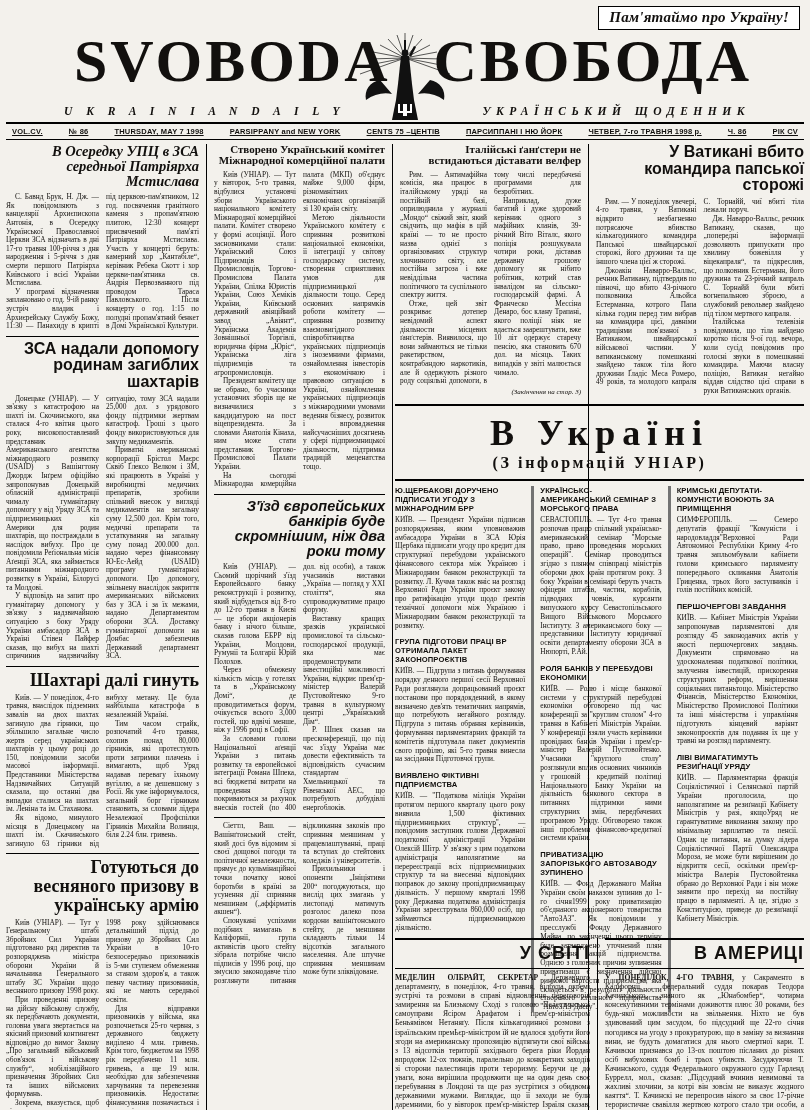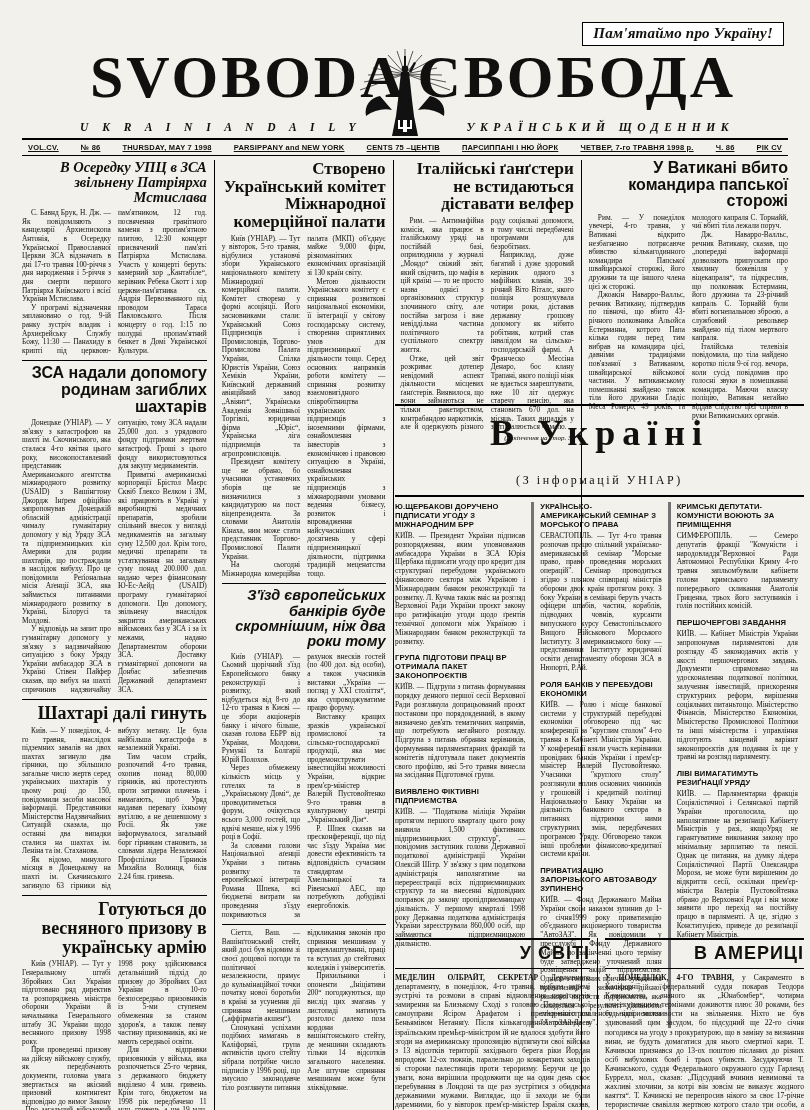--- a/index.html
+++ b/index.html
@@ -3,21 +3,21 @@
 <meta charset="utf-8">
 <style>
   html, body { margin:0; padding:0; }
   body {
     width:810px; height:1110px;
     background:#f3f1ec;
     font-family:"Liberation Serif", serif;
     color:#12100e;
     overflow:hidden;
   }
-  .page { width:810px; height:1110px; position:relative; padding:16px; box-sizing:border-box; }
+  .page { width:810px; height:1110px; position:relative; padding:0; box-sizing:border-box; }
 
   
   .topbar { height:30px; position:relative; }
   .remember-box {
     position:absolute; right:10px; top:6px;
     border:1.5px solid #000; background:#fff;
     padding:2px 10px 3px 10px;
     font-family:"Liberation Serif", serif;
     font-style:italic; font-weight:bold; font-size:15px;
     letter-spacing:.2px;
@@ -64,21 +64,21 @@
   .col3 { width:196px; padding:0 7px; border-left:1px solid #000; }
   .col4 { width:216px; padding-left:7px; border-left:1px solid #000; }
 
   
   h2.hl {
     margin:0 0 4px 0; padding:0;
     text-align:right; font-weight:bold;
     line-height:1.04;
   }
   .hl-italic-serif { font-family:"Liberation Serif", serif; font-style:italic; font-size:14.5px; }
-  .hl-serif { font-family:"Liberation Serif", serif; font-size:17px; font-style:normal; }
+  .hl-serif { font-family:"Liberation Serif", serif; font-size:11px; font-style:normal; }
   .hl-sans { font-family:"Liberation Sans", sans-serif; font-size:16px; }
   .hl-sans-it { font-family:"Liberation Sans", sans-serif; font-style:italic; font-size:14.5px; }
   .hl-serif-big { font-family:"Liberation Serif", serif; font-size:18px; }
   .hl-left { text-align:left; }
 
   
   .body2 { column-count:2; column-gap:7px; }
   p.t {
     margin:0; padding:0;
     font-family:"Liberation Serif", serif;
@@ -94,22 +94,22 @@
   .vukraini-wrap { margin-top:4px; }
   .vukraini-box {
     border-top:2.5px solid #000; border-bottom:2.5px solid #000;
     padding:6px 0 7px 0; text-align:center; margin-bottom:5px;
   }
   .vukraini-title {
     font-family:"Liberation Serif", serif; font-weight:bold;
     font-size:36px; letter-spacing:7px;
   }
   .vukraini-sub {
-    font-family:"Liberation Serif", serif; font-weight:normal;
-    font-size:12px; letter-spacing:2.6px; margin-top:19px;
+    font-family:"Liberation Serif", serif; font-weight:bold;
+    font-size:16px; letter-spacing:2.6px; margin-top:0;
   }
   .brief-cols { display:flex; }
   .brief-col { width:33.33%; box-sizing:border-box; }
   .brief-col + .brief-col { border-left:3px solid #737373; padding-left:6px; }
   .brief-col { padding-right:6px; }
   h4.brief-hl {
     margin:0 0 3px 0;
     font-family:Liberation Sans, sans-serif;
     font-weight:bold; font-size:7.6px; line-height:9px;
     letter-spacing:.1px;
@@ -190,21 +190,21 @@
     <span>Ч. 86</span>
     <span>РІК CV</span>
   </div>
 
   <div class="rule-thin"></div>
 
   <div class="content">
 
     <div class="col col1">
       <div>
-        <h2 class="hl hl-italic-serif">В Осередку УПЦ в ЗСА звільнену Патріярха Мстислава</h2>
+        <h2 class="hl hl-italic-serif">В Осередку УПЦ в ЗСА середньої Патріярха Мстислава</h2>
         <div class="body2">
           <p class="t">С. Бавнд Брук, Н. Дж. — Як повідомляють з канцелярії Архиєпископа Антонія, в Осередку Української Православної Церкви ЗСА відзначать в дні 17-го травня 100-річчя з дня народження і 5-річчя з дня смерти першого Патріярха Київського і всієї України Мстислава.</p>
           <p class="t">У програмі відзначення заплановано о год. 9-ій ранку зустріч владик і Архиєрейську Службу Божу, 11:30 — Панахиду в крипті під церквою-пам'ятником, 12 год. посвячення гранітного каменя з пропам'ятною плитою, 12:30 концерт присвячений пам'яті Патріярха Мстислава. Участь у концерті беруть: камерний хор „Кантабіле“, керівник Ребека Скотт і хор церкви-пам'ятника св. Андрія Первозванного під проводом Тараса Павловського. Після концерту о год. 1:15 по полудні пропам'ятний бенкет в Домі Української Культури.</p>
         </div>
       </div>
 
       <div class="sep"></div>
 
       <div>
         <h2 class="hl hl-sans hl-left">ЗСА надали допомогу родинам загиблих шахтарів</h2>

